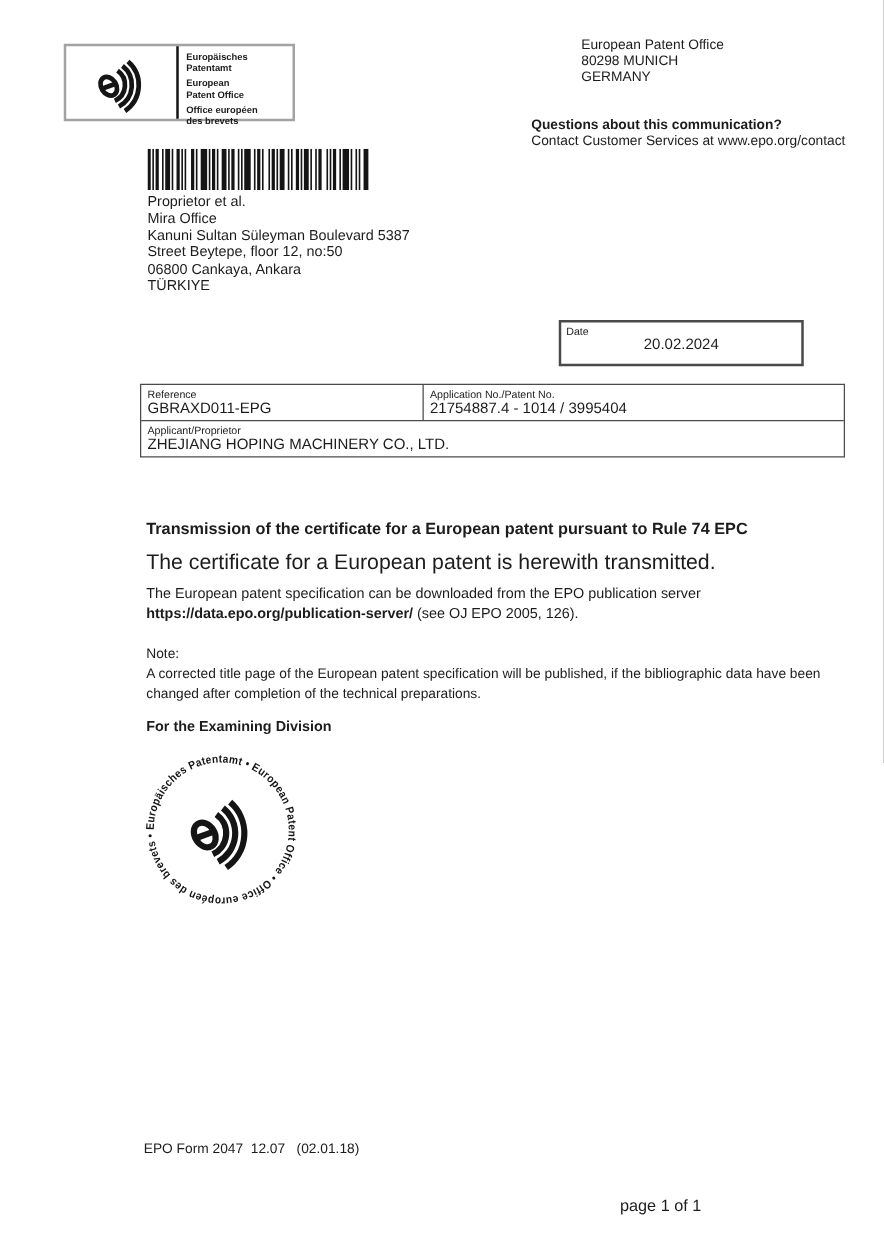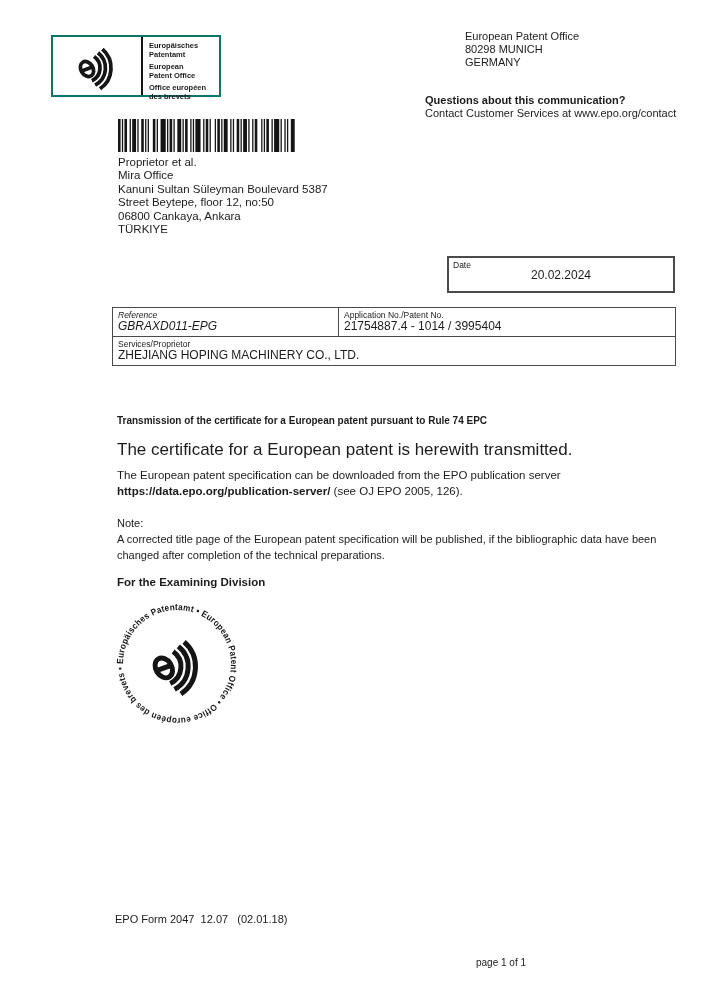--- a/index.html
+++ b/index.html
@@ -5,63 +5,63 @@
   * { margin:0; padding:0; box-sizing:border-box; }
   html,body { background:#888; }
   .page {
     position:relative; width:707px; height:1000px; margin:0 auto;
     background:#ffffff; color:#1c1c1c;
     font-family:"Liberation Sans","DejaVu Sans",sans-serif;
     overflow:hidden;
   }
   
   .logo-box {
-    position:absolute; left:51px; top:35px; width:170px; height:62px;
-    border:2px solid #0f766e; display:flex; background:#fff;
+    position:absolute; left:51px; top:35px; width:185px; height:62px;
+    border:2px solid #a3a3a3; display:flex; background:#fff;
   }
   .logo-cell { width:90px; border-right:2px solid #151515; display:flex; align-items:center; justify-content:center; }
   .logo-cell svg { width:50px; height:50px; }
   .logo-text-cell { flex:1; padding:5px 2px 0 6px; font-size:7.5px; font-weight:bold; line-height:8.5px; }
   .logo-text-cell .grp { margin-bottom:4px; }
   
   .sender { position:absolute; left:425px; top:30px; font-size:11px; line-height:13px;margin-left:40px; }
   .contact { position:absolute; left:425px; top:94px; font-size:11px; line-height:13px; }
   .contact .hd { font-weight:bold; }
   
   .barcode { position:absolute; left:118px; top:119px; width:178px; height:33px; }
   .recipient { position:absolute; left:118px; top:156px; font-size:11.5px; line-height:13.4px; }
   
   .date-box {
-    position:absolute; left:447px; top:256px; width:228px; height:37px;
+    position:absolute; left:447px; top:256px; width:196px; height:37px;
     border:2px solid #4a4a4a;
   }
   .date-box .lbl { position:absolute; left:4px; top:2px; font-size:8.5px; }
   .date-box .val { text-align:center; margin-top:10px; font-size:12px; }
   
   .info-table { position:absolute; left:112px; top:307px; width:564px; border:1.5px solid #4a4a4a; }
   .info-row1 { display:flex; border-bottom:1.5px solid #4a4a4a; }
   .cell { padding:2px 5px 3px; }
-  .cell-ref { width:226px; border-right:1.5px solid #4a4a4a;font-style:italic; }
+  .cell-ref { width:226px; border-right:1.5px solid #4a4a4a; }
   .cell-app { flex:1; }
   .cell .sm { font-size:8.5px; line-height:10px; }
   .cell .lg { font-size:12px; line-height:13px; }
   
-  .btitle { position:absolute; left:117px; top:415px; width:566px; font-size:10px; font-weight:bold; }
+  .btitle { position:absolute; left:117px; top:415px; width:566px; font-size:13px; font-weight:bold; }
   .bpara1 { position:absolute; left:117px; top:440px; width:566px; font-size:17px; }
   .bpara2 { position:absolute; left:117px; top:468px; width:566px; font-size:11.5px; line-height:15.5px; }
   .bnote  { position:absolute; left:117px; top:515px; width:572px; font-size:11px; line-height:16px; }
   .bsignoff { position:absolute; left:117px; top:576px; font-size:11.5px; font-weight:bold; }
   .bold { font-weight:bold; }
   
   .seal { position:absolute; left:112px; top:599px; width:130px; height:130px; }
   .seal svg { width:100%; height:100%; }
   .seal text { font-family:"Liberation Sans","DejaVu Sans",sans-serif; font-size:9px; font-weight:bold; letter-spacing:0.3px; fill:#151515; }
   
   .footer-left  { position:absolute; left:115px; top:913px; font-size:11px; white-space:pre; }
-  .footer-right { position:absolute; left:476px; top:957px; font-size:10px; }
+  .footer-right { position:absolute; left:496px; top:957px; font-size:13px; }
 </style>
 </head>
 <body>
 
 <svg width="0" height="0" style="position:absolute">
   <symbol id="epo-logo" viewBox="0 0 100 100">
     <g fill="none" stroke="#151515" stroke-width="7.5">
       <ellipse cx="30" cy="56" rx="12" ry="16" transform="rotate(-32 30 56)"></ellipse>
       <line x1="19" y1="60" x2="41" y2="52"></line>
       <path d="M 44.1,31.1 A 28,28 0 0 1 39.8,79.4"></path>
@@ -173,21 +173,21 @@
       <div class="cell cell-ref">
         <div class="sm">Reference</div>
         <div class="lg">GBRAXD011-EPG</div>
       </div>
       <div class="cell cell-app">
         <div class="sm">Application No./Patent No.</div>
         <div class="lg">21754887.4 - 1014 / 3995404</div>
       </div>
     </div>
     <div class="cell">
-      <div class="sm">Services/Proprietor</div>
+      <div class="sm">Applicant/Proprietor</div>
       <div class="lg">ZHEJIANG HOPING MACHINERY CO., LTD.</div>
     </div>
   </div>
 
   <div class="btitle">Transmission of the certificate for a European patent pursuant to Rule 74 EPC</div>
   <div class="bpara1">The certificate for a European patent is herewith transmitted.</div>
   <div class="bpara2">
     <span>The European patent specification can be downloaded from the EPO publication server</span><br>
     <span class="bold">https://data.epo.org/publication-server/</span><span> (see OJ EPO 2005, 126).</span>
   </div>

